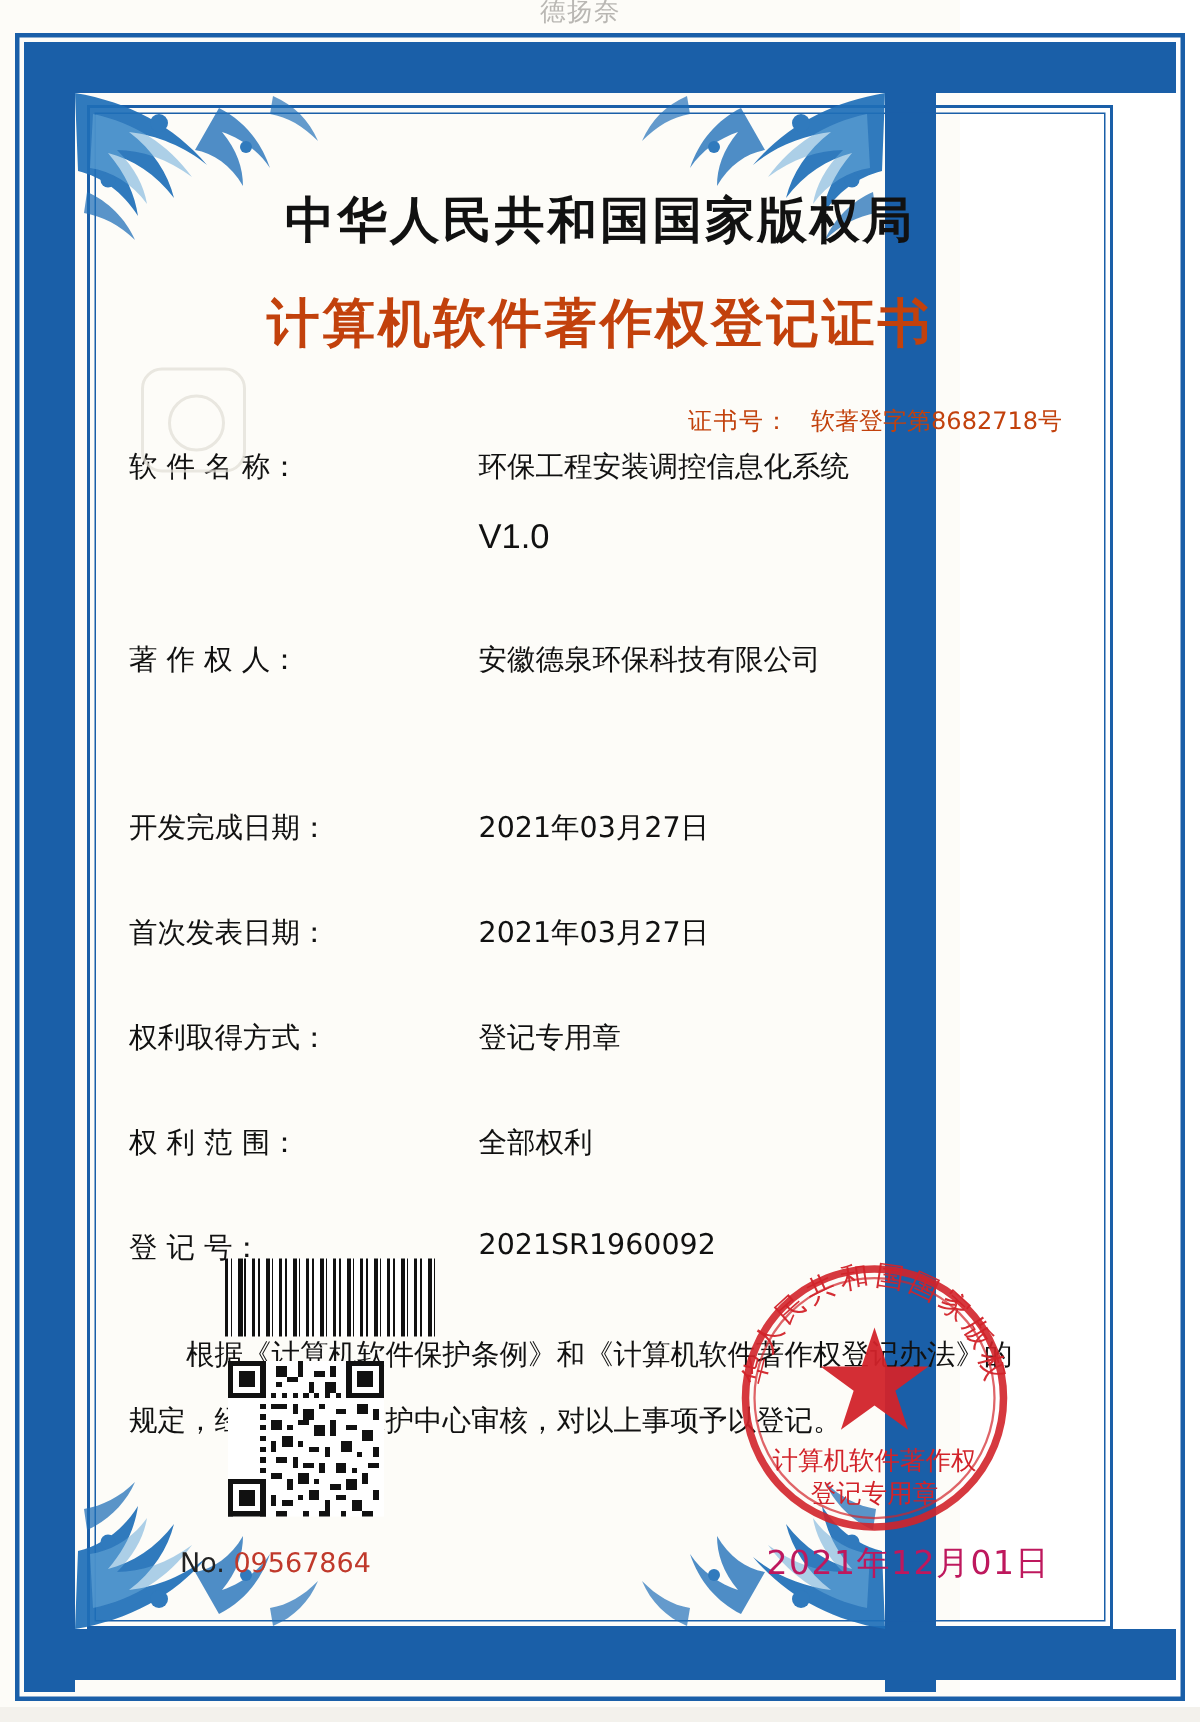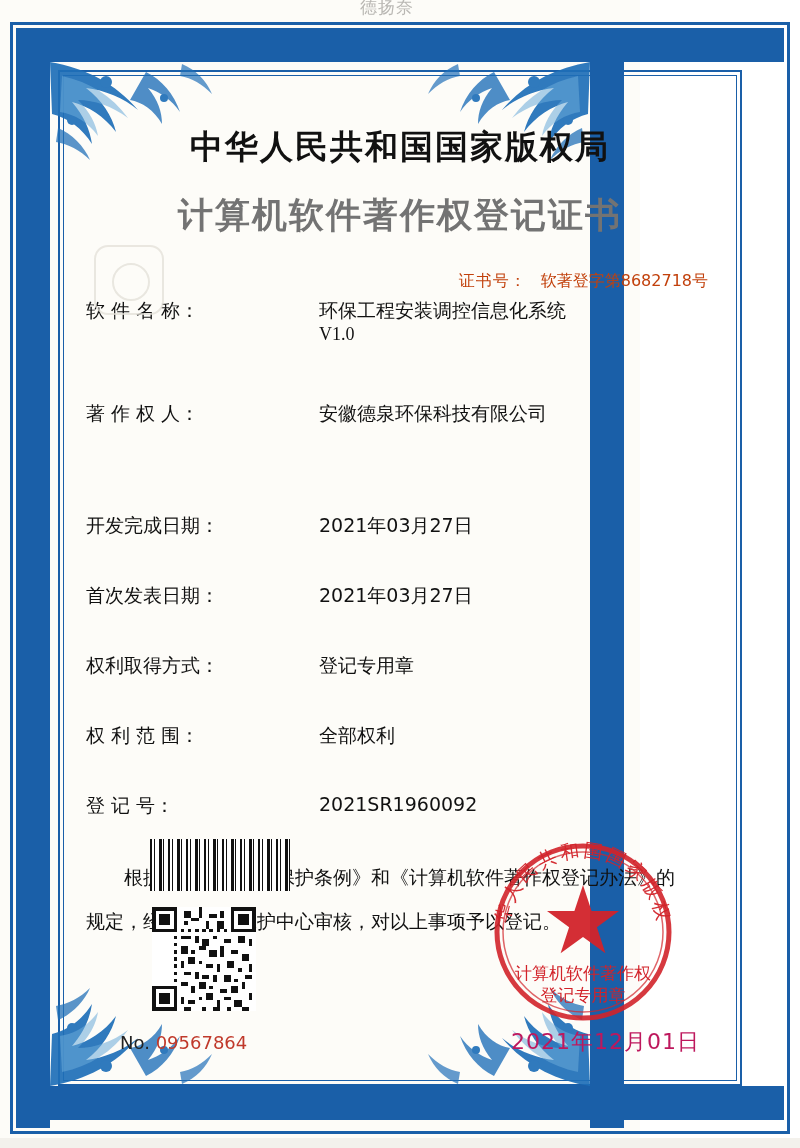--- a/index.html
+++ b/index.html
@@ -132,21 +132,21 @@
     letter-spacing: 2px;
     color: #111;
     margin-top: 28px;
     font-family: "DejaVu Serif", "Liberation Serif", serif;
   }
   .title-sub {
     text-align: center;
     font-size: 35px;
     font-weight: bold;
     letter-spacing: 2px;
-    color: #737373;
+    color: #c2410c;
     margin-top: 22px;
     font-family: "DejaVu Serif", "Liberation Serif", serif;
   }
 
   .cert-no {
     text-align: right;
     font-size: 16px;
     color: #c2410c;
     margin-top: 32px;
     padding-right: 22px;
@@ -193,23 +193,23 @@
     font-family: "DejaVu Sans", sans-serif;
     letter-spacing: 0px;
     white-space: pre;
   }
   .field .v {
     flex: 1;
     font-family: "DejaVu Sans", sans-serif;
   }
   .field .v .line2 {
     display: block;
-    font-family: Liberation Serif, serif;
-    font-size: 18px;
-    margin-top: 0;
+    font-family: Liberation Sans, sans-serif;
+    font-size: 23px;
+    margin-top: 20px;
   }
 
   .gap-lg { height: 56px; }
   .gap-md { height: 44px; }
   .gap-sm { height: 30px; }
 
   .paragraph {
     margin-top: 36px;
     padding: 0 14px 0 16px;
     font-size: 19px;

